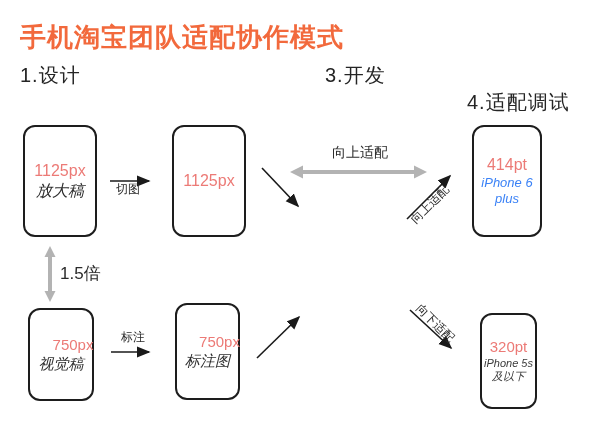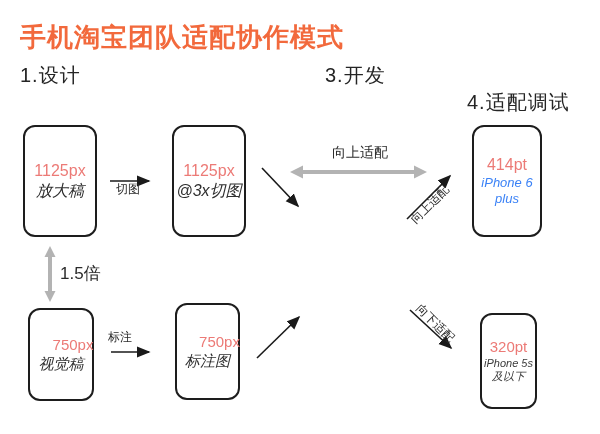--- a/index.html
+++ b/index.html
@@ -26,21 +26,21 @@
   .mid .lbl{font-size:15px;}
   .dev .val{font-size:17px;}
   .dev .lbl{font-size:13px;color:#3a3a3a;}
   .plus .val{font-size:16px;}
   .plus .lbl{font-size:13px;color:#3b82f6;}
   .small .val{font-size:15px;}
   .small .lbl{font-size:11px;color:#3a3a3a;}
 
   .arrow-label{position:absolute;color:#2a2a2a;}
   .lab-cut{left:116px;top:157px;width:50px;text-align:left;font-size:12px;margin-top:24px;}
-  .lab-annotate{left:108px;top:329px;width:50px;text-align:left;font-size:12px;}
+  .lab-annotate{left:108px;top:329px;width:50px;text-align:center;font-size:12px;}
   .lab-scale{left:60px;top:262px;font-size:17px;}
   .lab-zoom{left:308px;top:144px;width:104px;text-align:center;font-size:14px;}
   .lab-up{left:399px;top:196px;width:62px;text-align:center;font-size:12px;transform:rotate(-45deg);}
   .lab-down{left:404px;top:315px;width:62px;text-align:center;font-size:12px;transform:rotate(45deg);}
 
   svg.arrows{position:absolute;left:0;top:0;pointer-events:none;}
 </style>
 </head>
 <body>
 
@@ -89,21 +89,20 @@
     <span class="lbl">放大稿</span>
   </div>
 
   <div class="phone mid" style="left:28px;top:308px;width:66px;height:93px;">
     <span class="val">750px</span>
     <span class="lbl">视觉稿</span>
   </div>
 
   <div class="phone big" style="left:172px;top:125px;width:74px;height:112px;">
     <span class="val">1125px</span>
-    <span class="lbl">@3x切图</span>
   </div>
 
   <div class="phone mid" style="left:175px;top:303px;width:65px;height:97px;">
     <span class="val">750px</span>
     <span class="lbl">标注图</span>
   </div>
 
 
   <div class="phone plus" style="left:472px;top:125px;width:70px;height:112px;">
     <span class="val">414pt</span>

